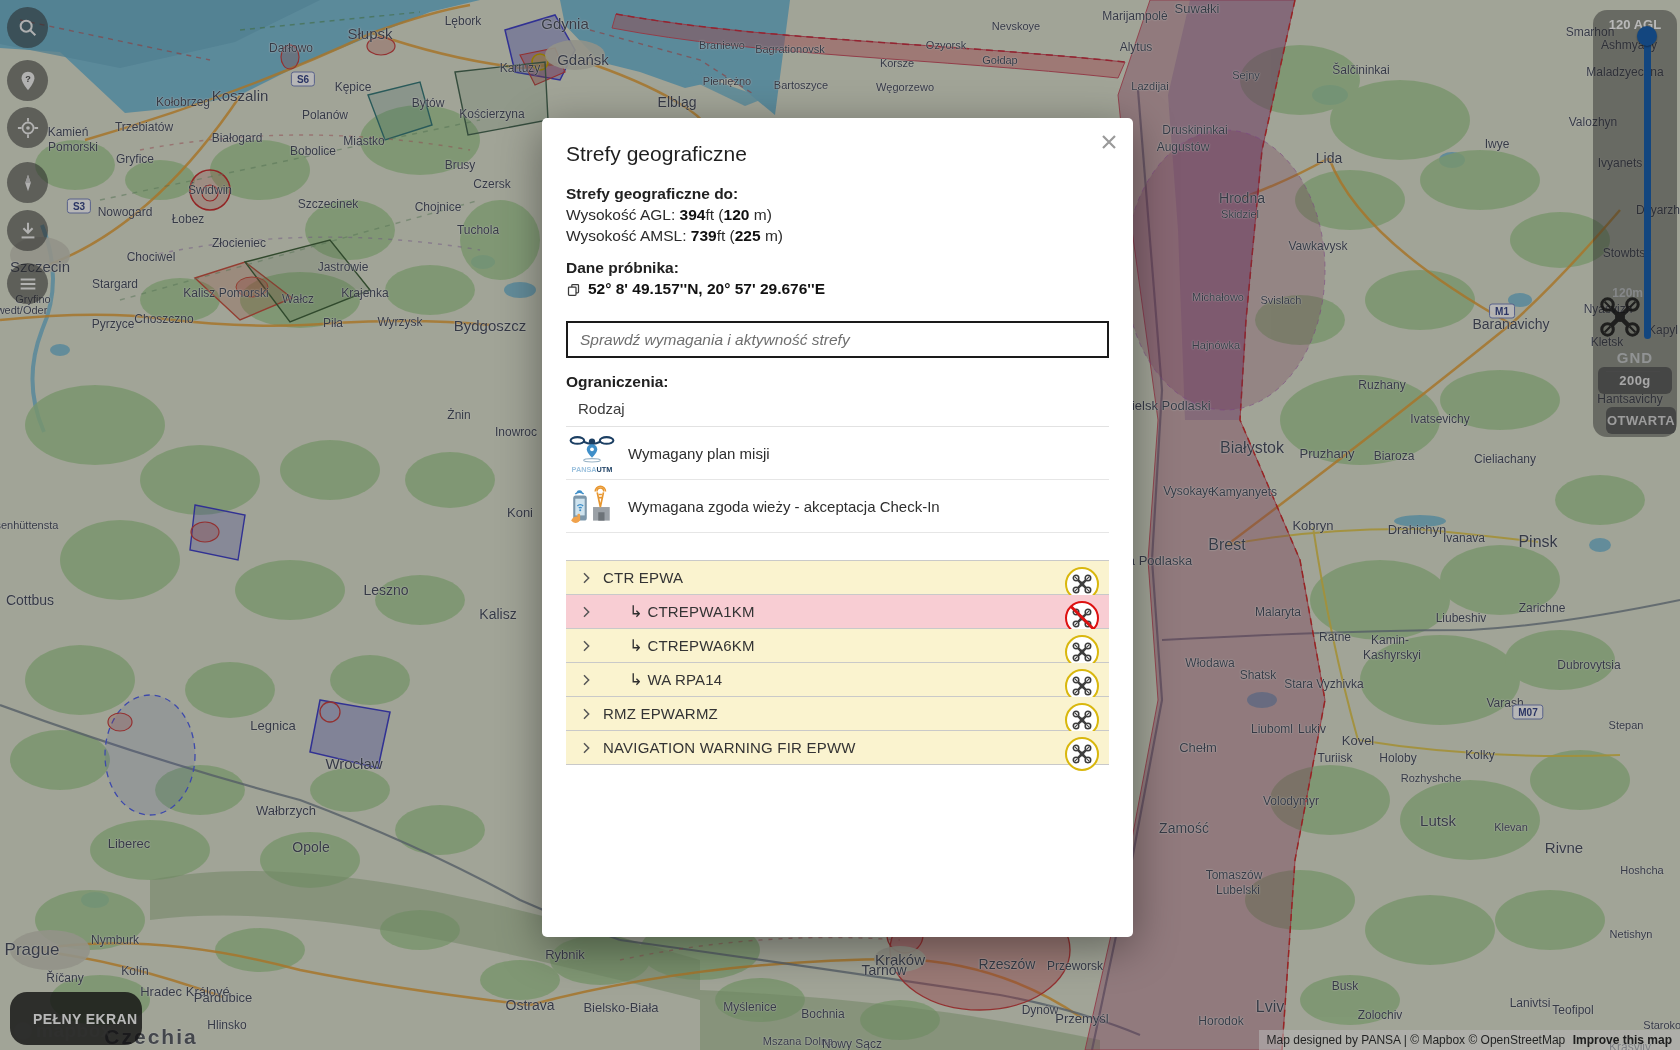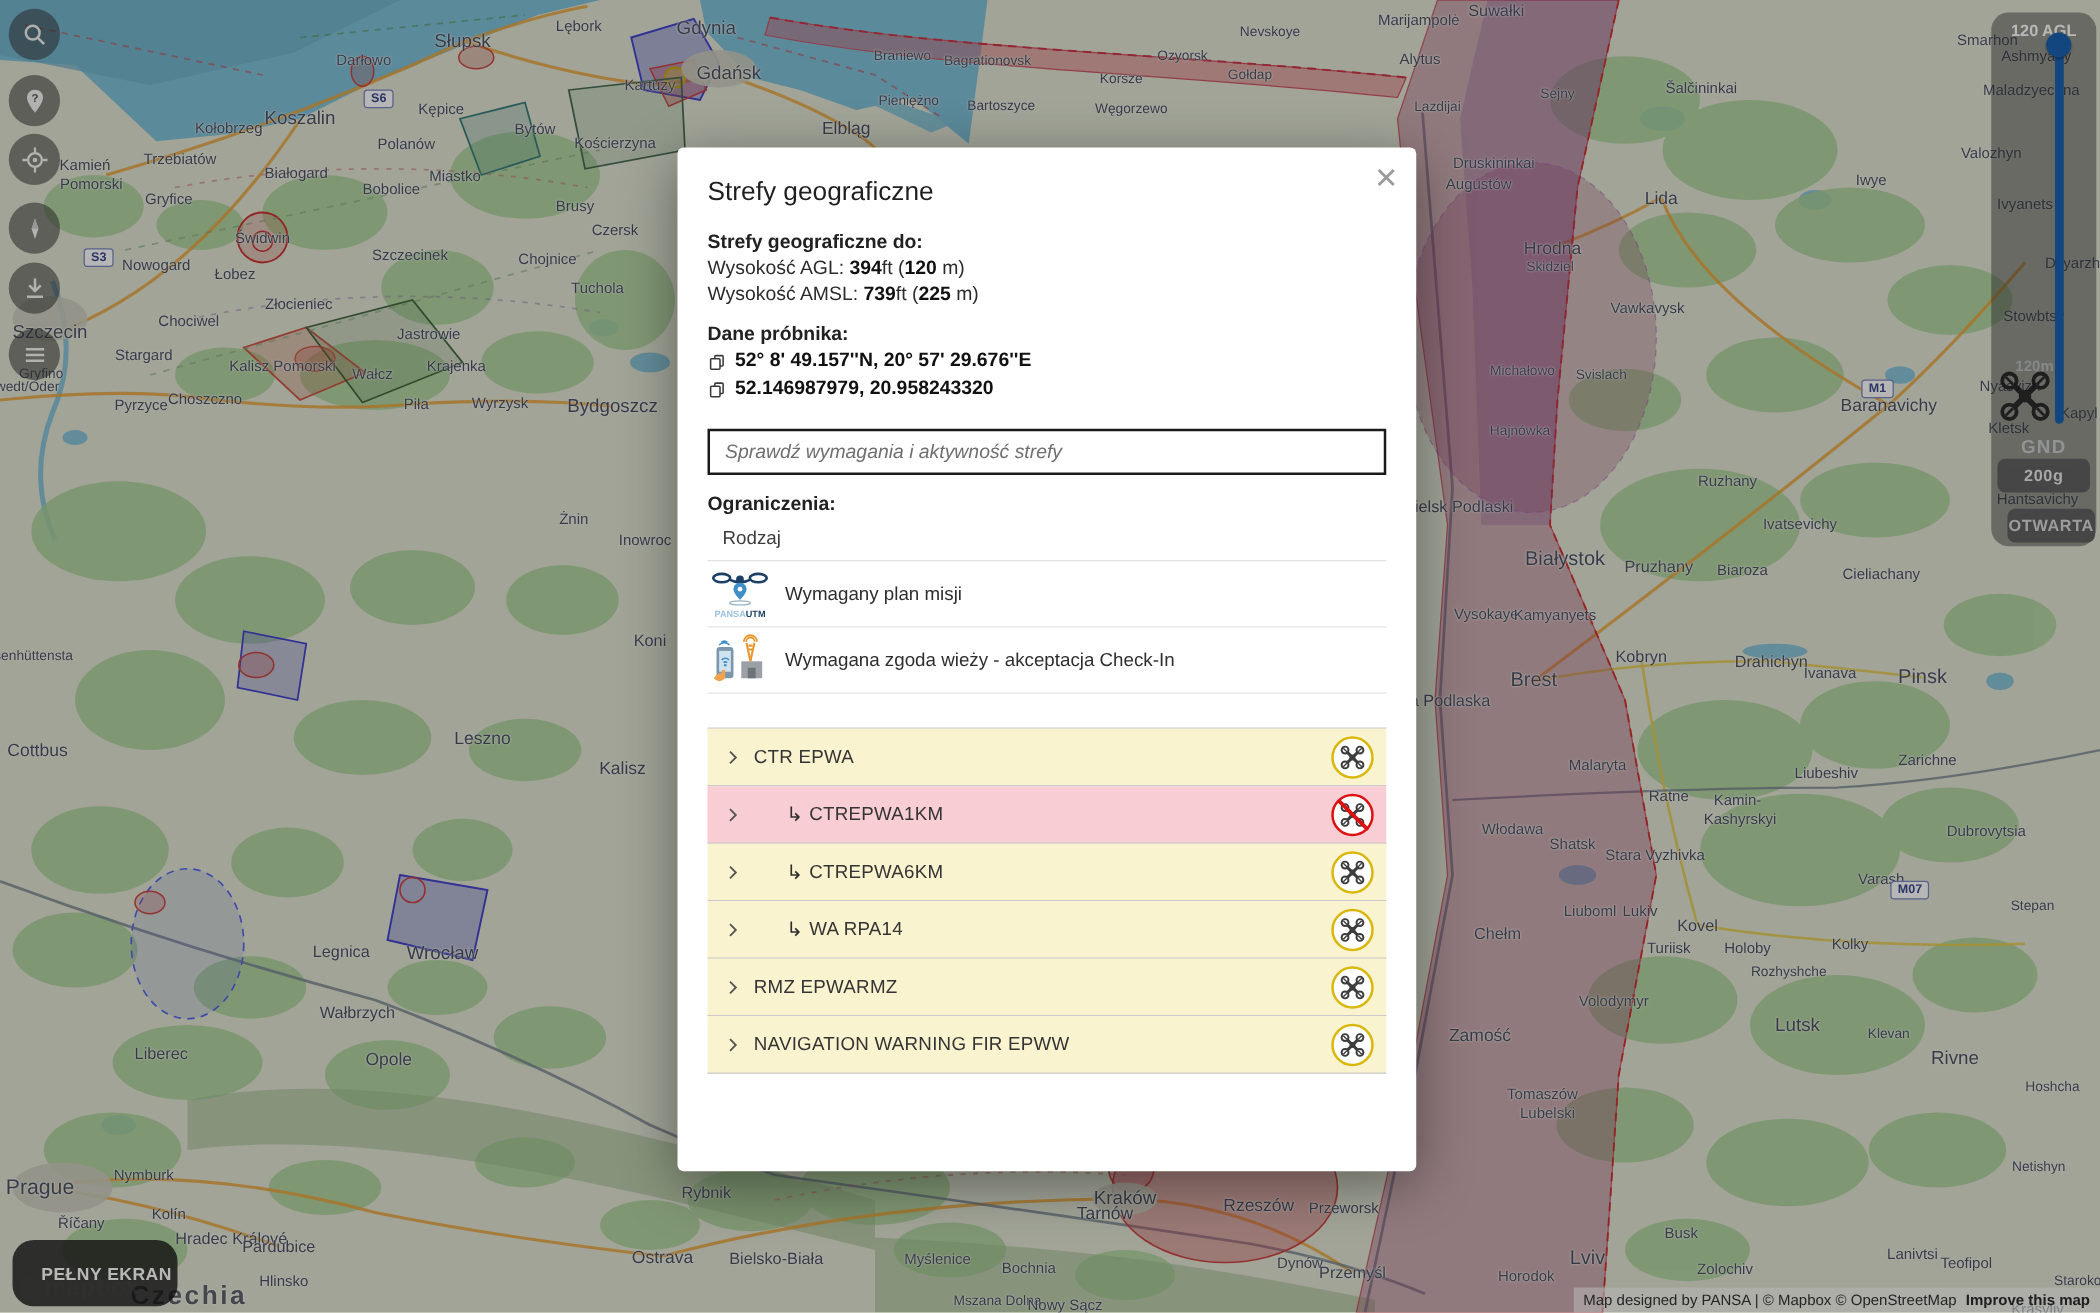--- a/index.html
+++ b/index.html
@@ -61,21 +61,21 @@
   .coord-line .copy-btn { background:none; border:none; padding:0; cursor:pointer; display:flex; align-items:center; }
   .maps-link { color:#1a41e8; font-weight:normal; text-decoration:none; cursor:pointer; }
   #zone-search { margin-top:21px; width:543px; height:37px; border:2px solid #1a1a1a; border-radius:0; padding:0 12px;
                  font-size:15.5px; font-family:"Liberation Sans",sans-serif; }
   #zone-search::placeholder { font-style:italic; color:#6f6f6f; }
   #restrictions-heading { margin-top:13px; }
   #type-row { padding:8px 0 9px 12px; font-size:15px; color:#3c3c3c; border-bottom:1px solid #e2e2e2; }
   .restriction-row { display:flex; align-items:center; gap:12px; padding:5px 0 5px 2px; min-height:47px; border-bottom:1px solid #e6e6e6; }
   .restriction-label { font-size:15px; color:#2e2e2e; }
   #zones-list { margin-top:27px; border-top:1px solid #c9c9c9; }
-  .zone-row { position:relative; display:flex; align-items:center; height:46px; border-bottom:1px solid #c9c9c9;
+  .zone-row { position:relative; display:flex; align-items:center; height:34px; border-bottom:1px solid #c9c9c9;
               padding-left:12px; cursor:pointer; }
   .zone-row.warning { background:#faf3cf; }
   .zone-row.forbidden { background:#f8cdd3; }
   .zone-chevron { flex:0 0 auto; margin-right:9px; }
   .zone-prefix { font-family:"DejaVu Sans",sans-serif; font-size:16px; color:#2e2e2e; }
   .zone-row.indent .zone-prefix { margin-left:26px; margin-right:5px; }
   .zone-label { font-size:15px; color:#343434; letter-spacing:.2px; }
   .zone-status { position:absolute; right:10px; top:6px; width:34px; height:34px; border-radius:50%; background:#fff;
                  display:flex; align-items:center; justify-content:center; cursor:pointer; }
   .zone-row.warning .zone-status { border:2.5px solid #d9b70d; }
@@ -295,21 +295,21 @@
       <div class="map-label" style="left: 490px; top: 325px; font-size: 15px;">Bydgoszcz</div>
       <div class="map-label" style="left: 33px; top: 299px; font-size: 11px;">Gryfino</div>
       <div class="map-label" style="left: 22px; top: 310px; font-size: 11px;">wedt/Oder</div>
       <div class="map-label" style="left: 459px; top: 415px; font-size: 12px;">Żnin</div>
       <div class="map-label" style="left: 516px; top: 432px; font-size: 12px;">Inowroc</div>
       <div class="map-label" style="left: 520px; top: 512px; font-size: 13px;">Koni</div>
       <div class="map-label" style="left: 22px; top: 525px; font-size: 11px;">Eisenhüttensta</div>
       <div class="map-label" style="left: 30px; top: 600px; font-size: 14px;">Cottbus</div>
       <div class="map-label" style="left: 386px; top: 590px; font-size: 14px;">Leszno</div>
       <div class="map-label" style="left: 498px; top: 614px; font-size: 14px;">Kalisz</div>
-      <div class="map-label" style="left: 273px; top: 725px; font-size: 13px; margin-top: 36px;">Legnica</div>
+      <div class="map-label" style="left: 273px; top: 725px; font-size: 13px;">Legnica</div>
       <div class="map-label" style="left: 354px; top: 763px; font-size: 15px;">Wrocław</div>
       <div class="map-label" style="left: 286px; top: 810px; font-size: 13px;">Wałbrzych</div>
       <div class="map-label" style="left: 311px; top: 847px; font-size: 14px;">Opole</div>
       <div class="map-label" style="left: 129px; top: 843px; font-size: 13px;">Liberec</div>
       <div class="map-label" style="left: 32px; top: 950px; font-size: 17px;">Prague</div>
       <div class="map-label" style="left: 115px; top: 940px; font-size: 12px;">Nymburk</div>
       <div class="map-label" style="left: 135px; top: 971px; font-size: 12px;">Kolín</div>
       <div class="map-label" style="left: 65px; top: 978px; font-size: 12px;">Říčany</div>
       <div class="map-label" style="left: 185px; top: 991px; font-size: 13px;">Hradec Králové</div>
       <div class="map-label" style="left: 223px; top: 997px; font-size: 13px;">Pardubice</div>
@@ -518,29 +518,20 @@
       <div class="m-heading">Dane próbnika:</div>
       <div class="coord-line">
         <button class="copy-btn">
             <svg width="15" height="15" viewBox="0 0 18 18">
               <rect x="3" y="6" width="9" height="10" rx="1" fill="none" stroke="#3a3a3a" stroke-width="1.5"></rect>
               <path d="M7,6 V4 a1,1 0 0,1 1,-1 h6 a1,1 0 0,1 1,1 v8 a1,1 0 0,1 -1,1 h-2" fill="none" stroke="#3a3a3a" stroke-width="1.5"></path>
             </svg>
           </button>
         <span>52° 8' 49.157''N, 20° 57' 29.676''E</span>
       </div>
-      <div class="coord-line">
-        <button class="copy-btn">
-            <svg width="15" height="15" viewBox="0 0 18 18">
-              <rect x="3" y="6" width="9" height="10" rx="1" fill="none" stroke="#3a3a3a" stroke-width="1.5"></rect>
-              <path d="M7,6 V4 a1,1 0 0,1 1,-1 h6 a1,1 0 0,1 1,1 v8 a1,1 0 0,1 -1,1 h-2" fill="none" stroke="#3a3a3a" stroke-width="1.5"></path>
-            </svg>
-          </button>
-        <span>52.146987979, 20.958243320</span>
-      </div>
     </div>
 
     <input id="zone-search" type="text" placeholder="Sprawdź wymagania i aktywność strefy" style="">
 
     <div class="m-heading" id="restrictions-heading">Ograniczenia:</div>
     <div id="type-row">Rodzaj</div>
 
     <div class="restriction-row">
       <svg width="48" height="42" viewBox="0 0 46 40">
         <g stroke="#1c3f63" stroke-width="2" fill="none">

